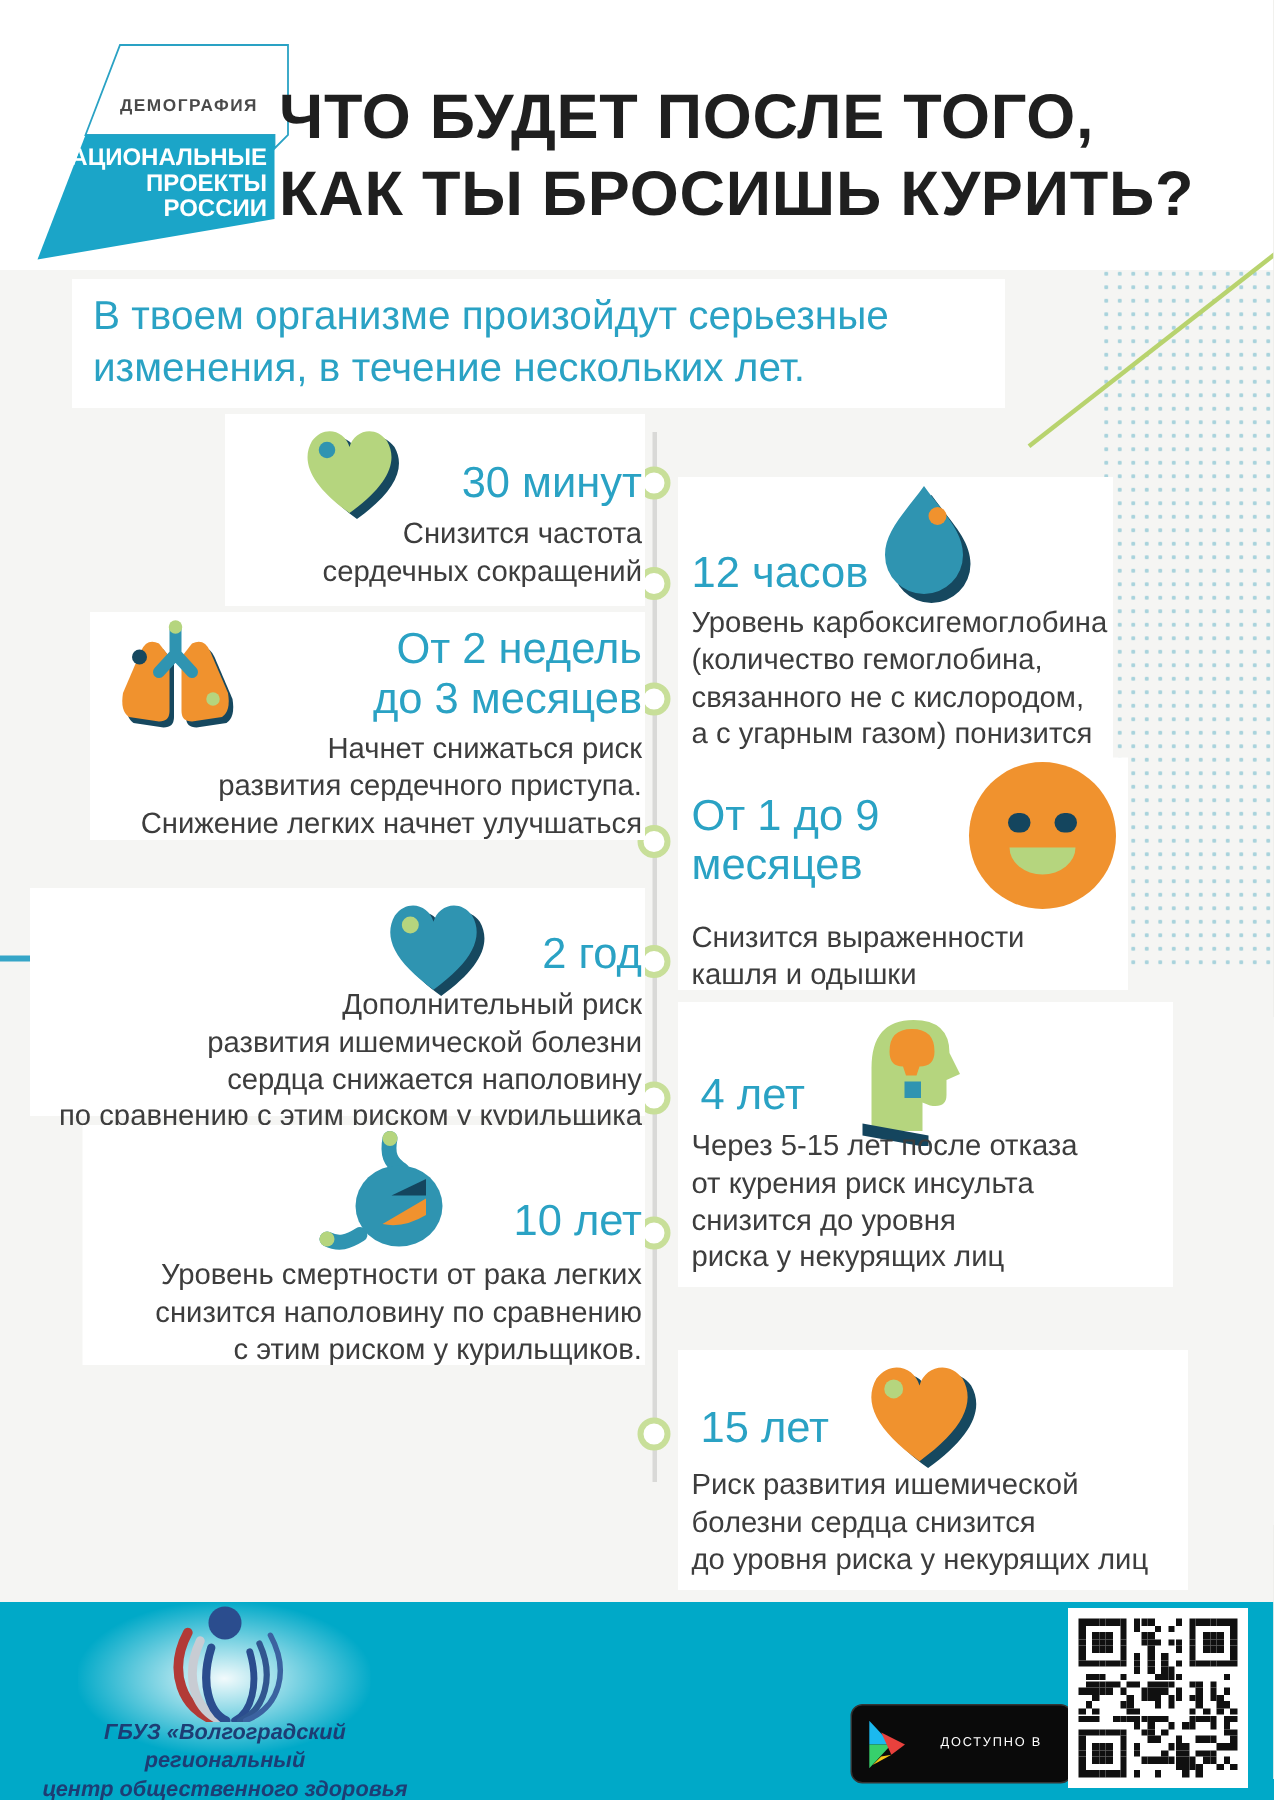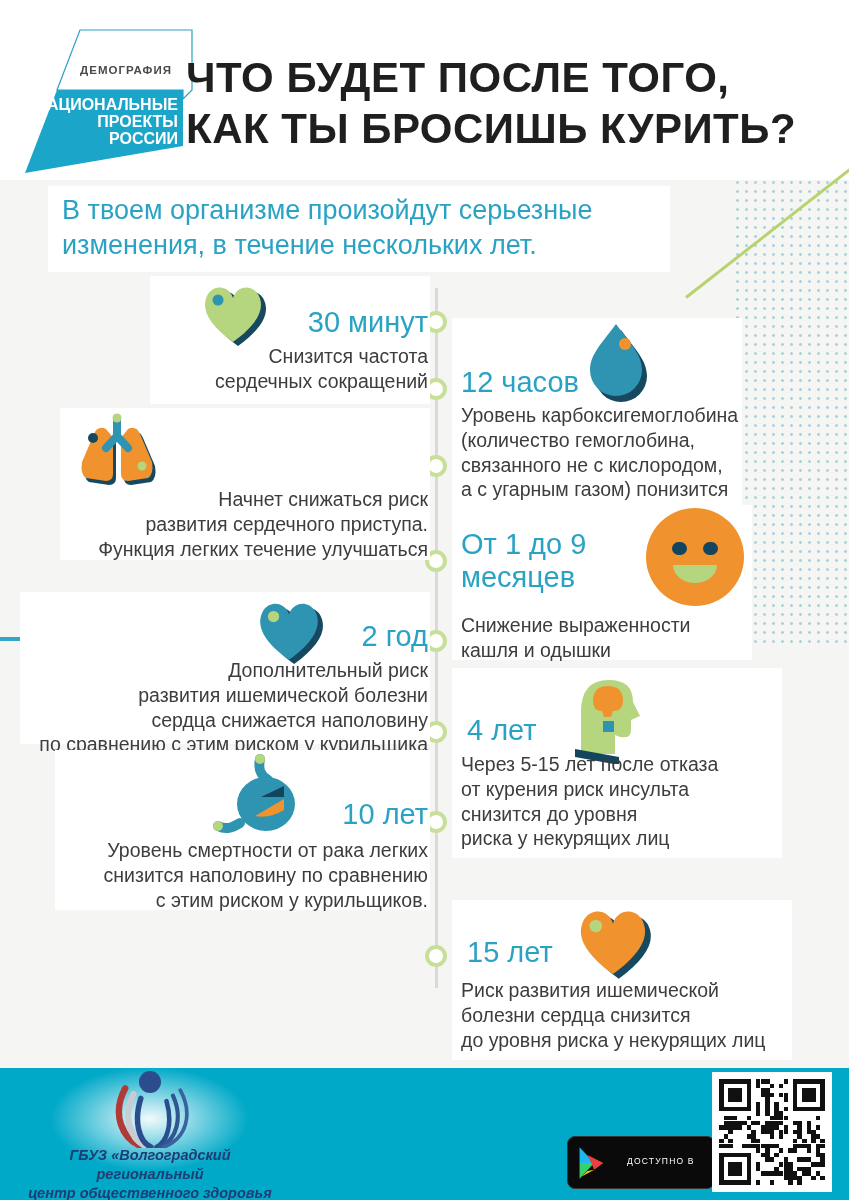--- a/index.html
+++ b/index.html
@@ -103,34 +103,36 @@
   <svg class="abs" style="left:76px;top:412px;" width="82" height="76" viewBox="0 0 82 76">
     <path d="M10,66 Q4,62 6,50 L18,22 Q22,13 30,17 L37,26 L37,62 Q37,69 30,69 Z" fill="#16485f" transform="translate(3,4)"></path>
     <path d="M72,66 Q78,62 76,50 L64,22 Q60,13 52,17 L45,26 L45,62 Q45,69 52,69 Z" fill="#16485f" transform="translate(3,4)"></path>
     <path d="M10,66 Q4,62 6,50 L18,22 Q22,13 30,17 L37,26 L37,62 Q37,69 30,69 Z" fill="#f0922e"></path>
     <path d="M72,66 Q78,62 76,50 L64,22 Q60,13 52,17 L45,26 L45,62 Q45,69 52,69 Z" fill="#f0922e"></path>
     <path d="M41,6 V24 M41,24 L30,36 M41,24 L52,36" stroke="#2f94b1" stroke-width="8" stroke-linecap="round" fill="none"></path>
     <circle cx="41" cy="6" r="4.5" fill="#b5d57e"></circle>
     <circle cx="17" cy="26" r="5" fill="#16485f"></circle>
     <circle cx="66" cy="54" r="4.5" fill="#b5d57e"></circle>
   </svg>
+  <div class="time t-right pre" style="right:421px;top:417px;width:220px;">От 2 недель
+до 3 месяцев</div>
   <div class="body-text t-right pre" style="right:421px;top:487px;width:350px;">Начнет снижаться риск
 развития сердечного приступа.
-Функция легких течение улучшаться</div>
+Снижение легких начнет улучшаться</div>
 
   <div class="panel" style="left:452px;top:505px;width:300px;height:155px;"></div>
   <svg class="abs" style="left:643px;top:505px;" width="104" height="104" viewBox="0 0 104 104">
     <circle cx="52" cy="52" r="49" fill="#f0922e"></circle>
     <rect x="29" y="37" width="15" height="13" rx="6.5" fill="#14455e"></rect>
     <rect x="60" y="37" width="15" height="13" rx="6.5" fill="#14455e"></rect>
     <path d="M30,60 A22,18 0 0 0 74,60 Z" fill="#b5d57e"></path>
   </svg>
   <div class="time pre" style="left:461px;top:528px;width:220px;">От 1 до 9
 месяцев</div>
-  <div class="body-text pre" style="left:461px;top:613px;width:300px;">Снижение выраженности
+  <div class="body-text pre" style="left:461px;top:613px;width:300px;">Снизится выраженности
 кашля и одышки</div>
 
   <div class="panel" style="left:20px;top:592px;width:410px;height:152px;"></div>
   <svg class="abs" style="left:250px;top:596px;" width="78" height="70" viewBox="0 0 74 68">
     <path d="M42,66 C17,48 9,32 17,18 C25,7 39,11 42,22 C45,11 59,7 67,18 C75,32 67,48 42,66 Z" fill="#16485f"></path>
     <path d="M37,62 C12,44 4,28 12,14 C20,3 34,7 37,18 C40,7 54,3 62,14 C70,28 62,44 37,62 Z" fill="#2f94b1"></path>
     <circle cx="22" cy="20" r="5.5" fill="#b5d57e"></circle>
   </svg>
   <div class="time t-right" style="right:421px;top:620px;width:200px;">2 год</div>
   <div class="body-text t-right pre" style="right:421px;top:658px;width:405px;">Дополнительный риск

